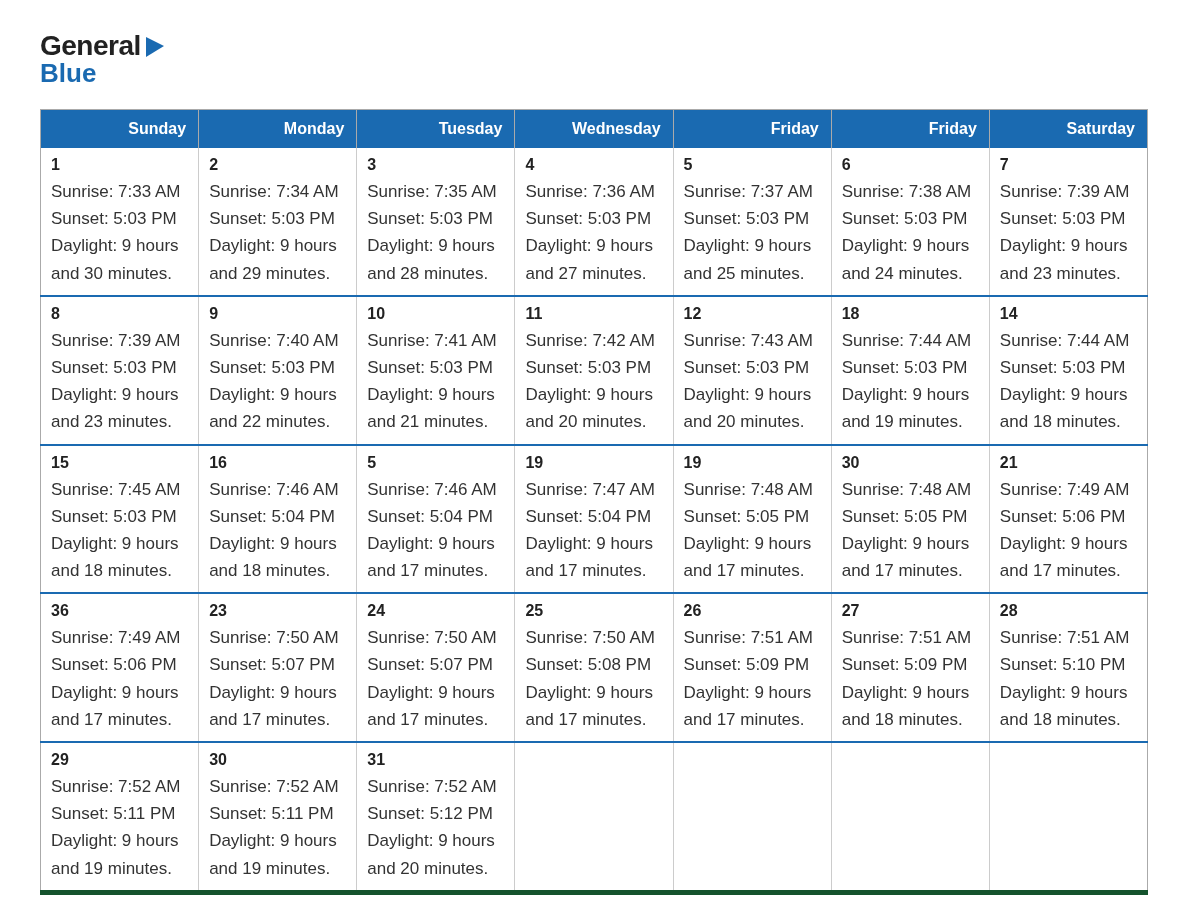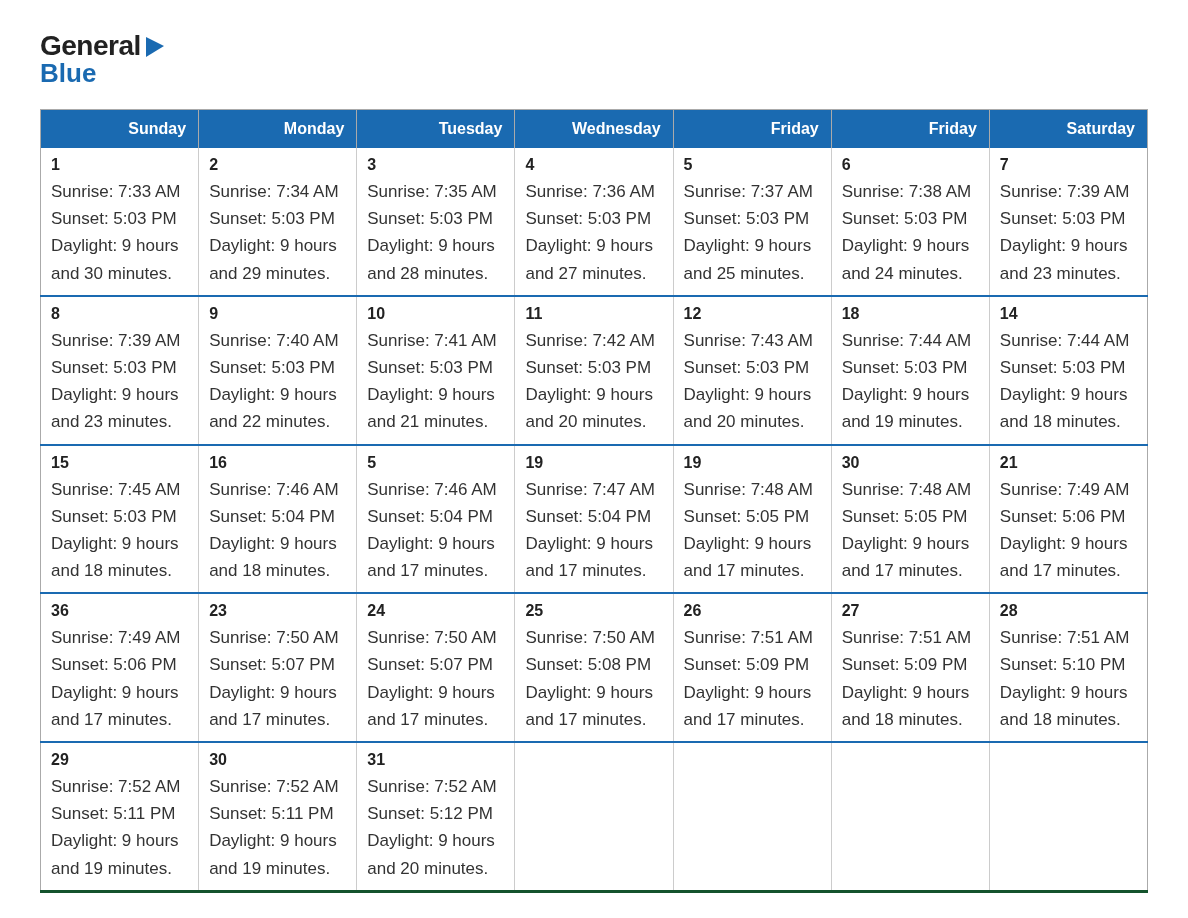--- a/index.html
+++ b/index.html
@@ -71,21 +71,21 @@
       border-bottom: 2px solid #1a6ab1;
       font-size: 13px;
       color: #333;
       width: 14.28%;
       min-height: 100px;
     }
     .calendar tbody tr td:last-child {
       border-right: none;
     }
     .calendar tbody tr:last-child td {
-      border-bottom: 3px solid #14532d;
+      border-bottom: 5px solid #14532d;
     }
     .day-number {
       font-size: 16px;
       font-weight: bold;
       color: #222;
       display: block;
       margin-bottom: 4px;
     }
     .day-info {
       font-size: 17px;

